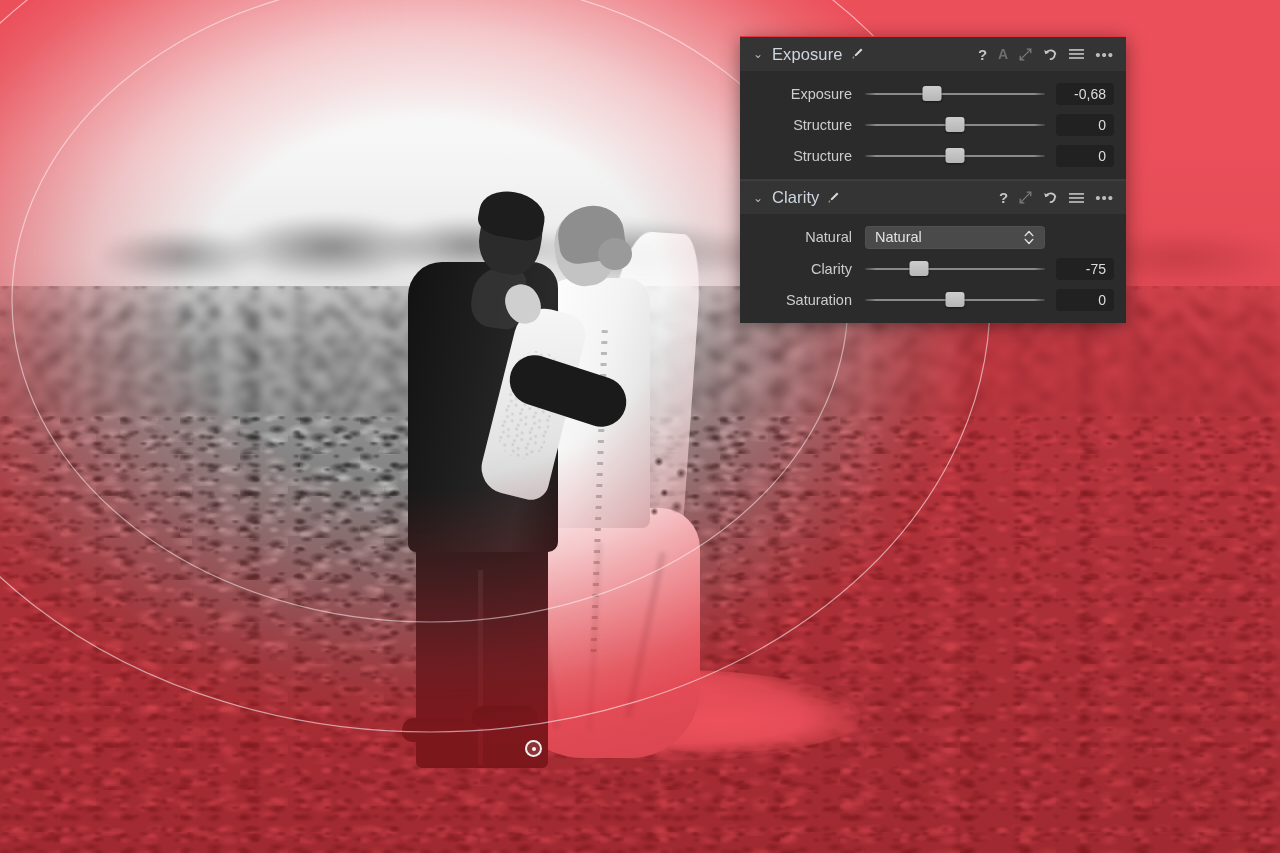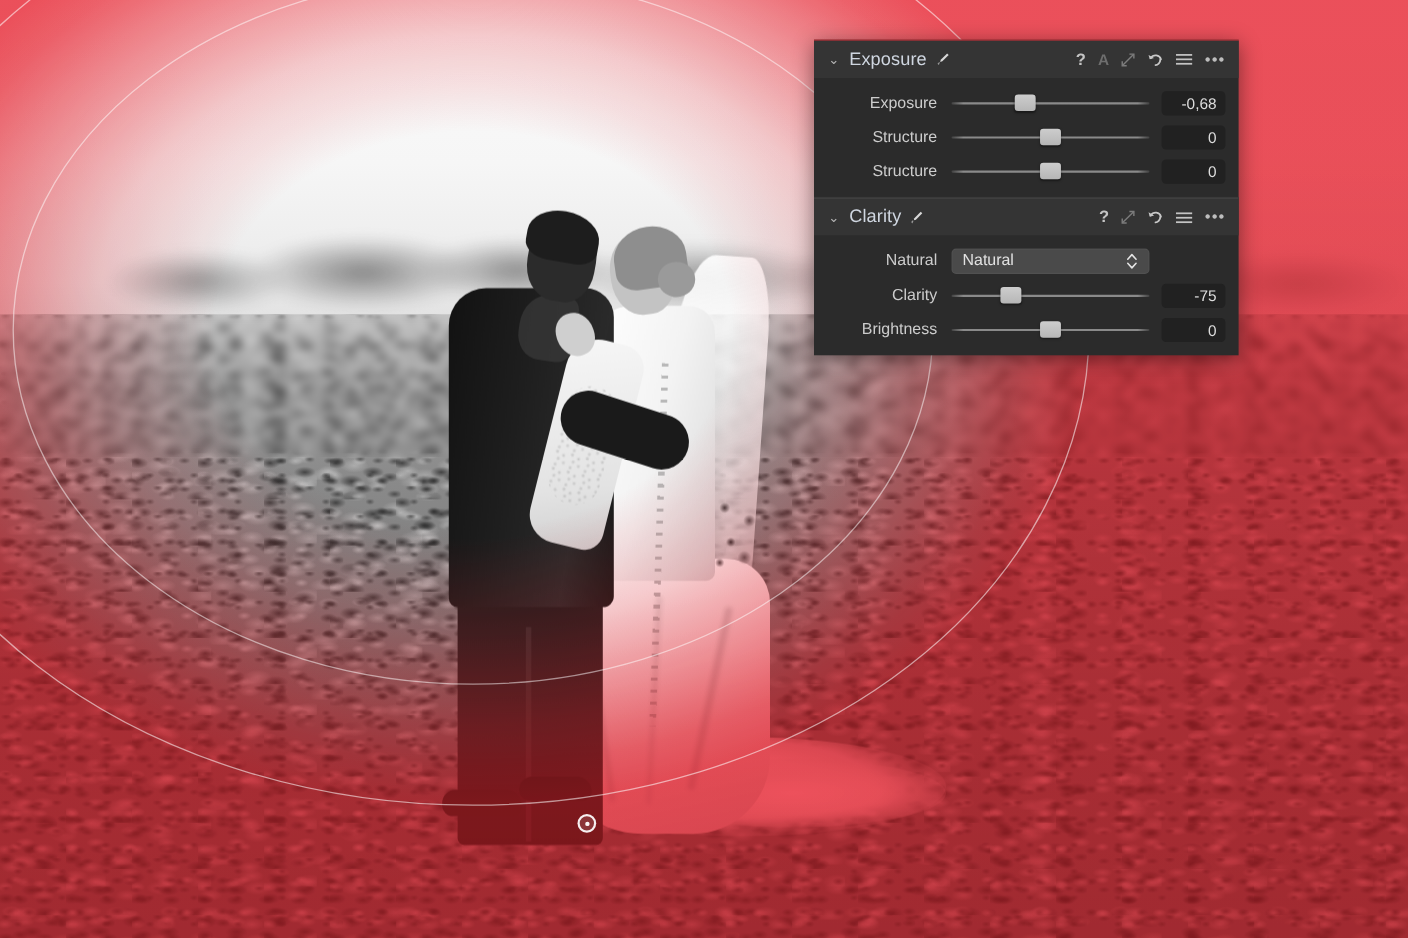--- a/index.html
+++ b/index.html
@@ -491,21 +491,21 @@
       <div class="row">
         <span class="row-label">Clarity</span>
         <span class="slider">
           <span class="track"></span>
           <span class="knob" style="left:30%"></span>
         </span>
         <span class="valbox">-75</span>
       </div>
 
       <div class="row">
-        <span class="row-label">Brightness</span>
+        <span class="row-label">Saturation</span>
         <span class="slider">
           <span class="track"></span>
           <span class="knob" style="left:50%"></span>
         </span>
         <span class="valbox">0</span>
       </div>
     </div>
 
   </div>
 </div>

